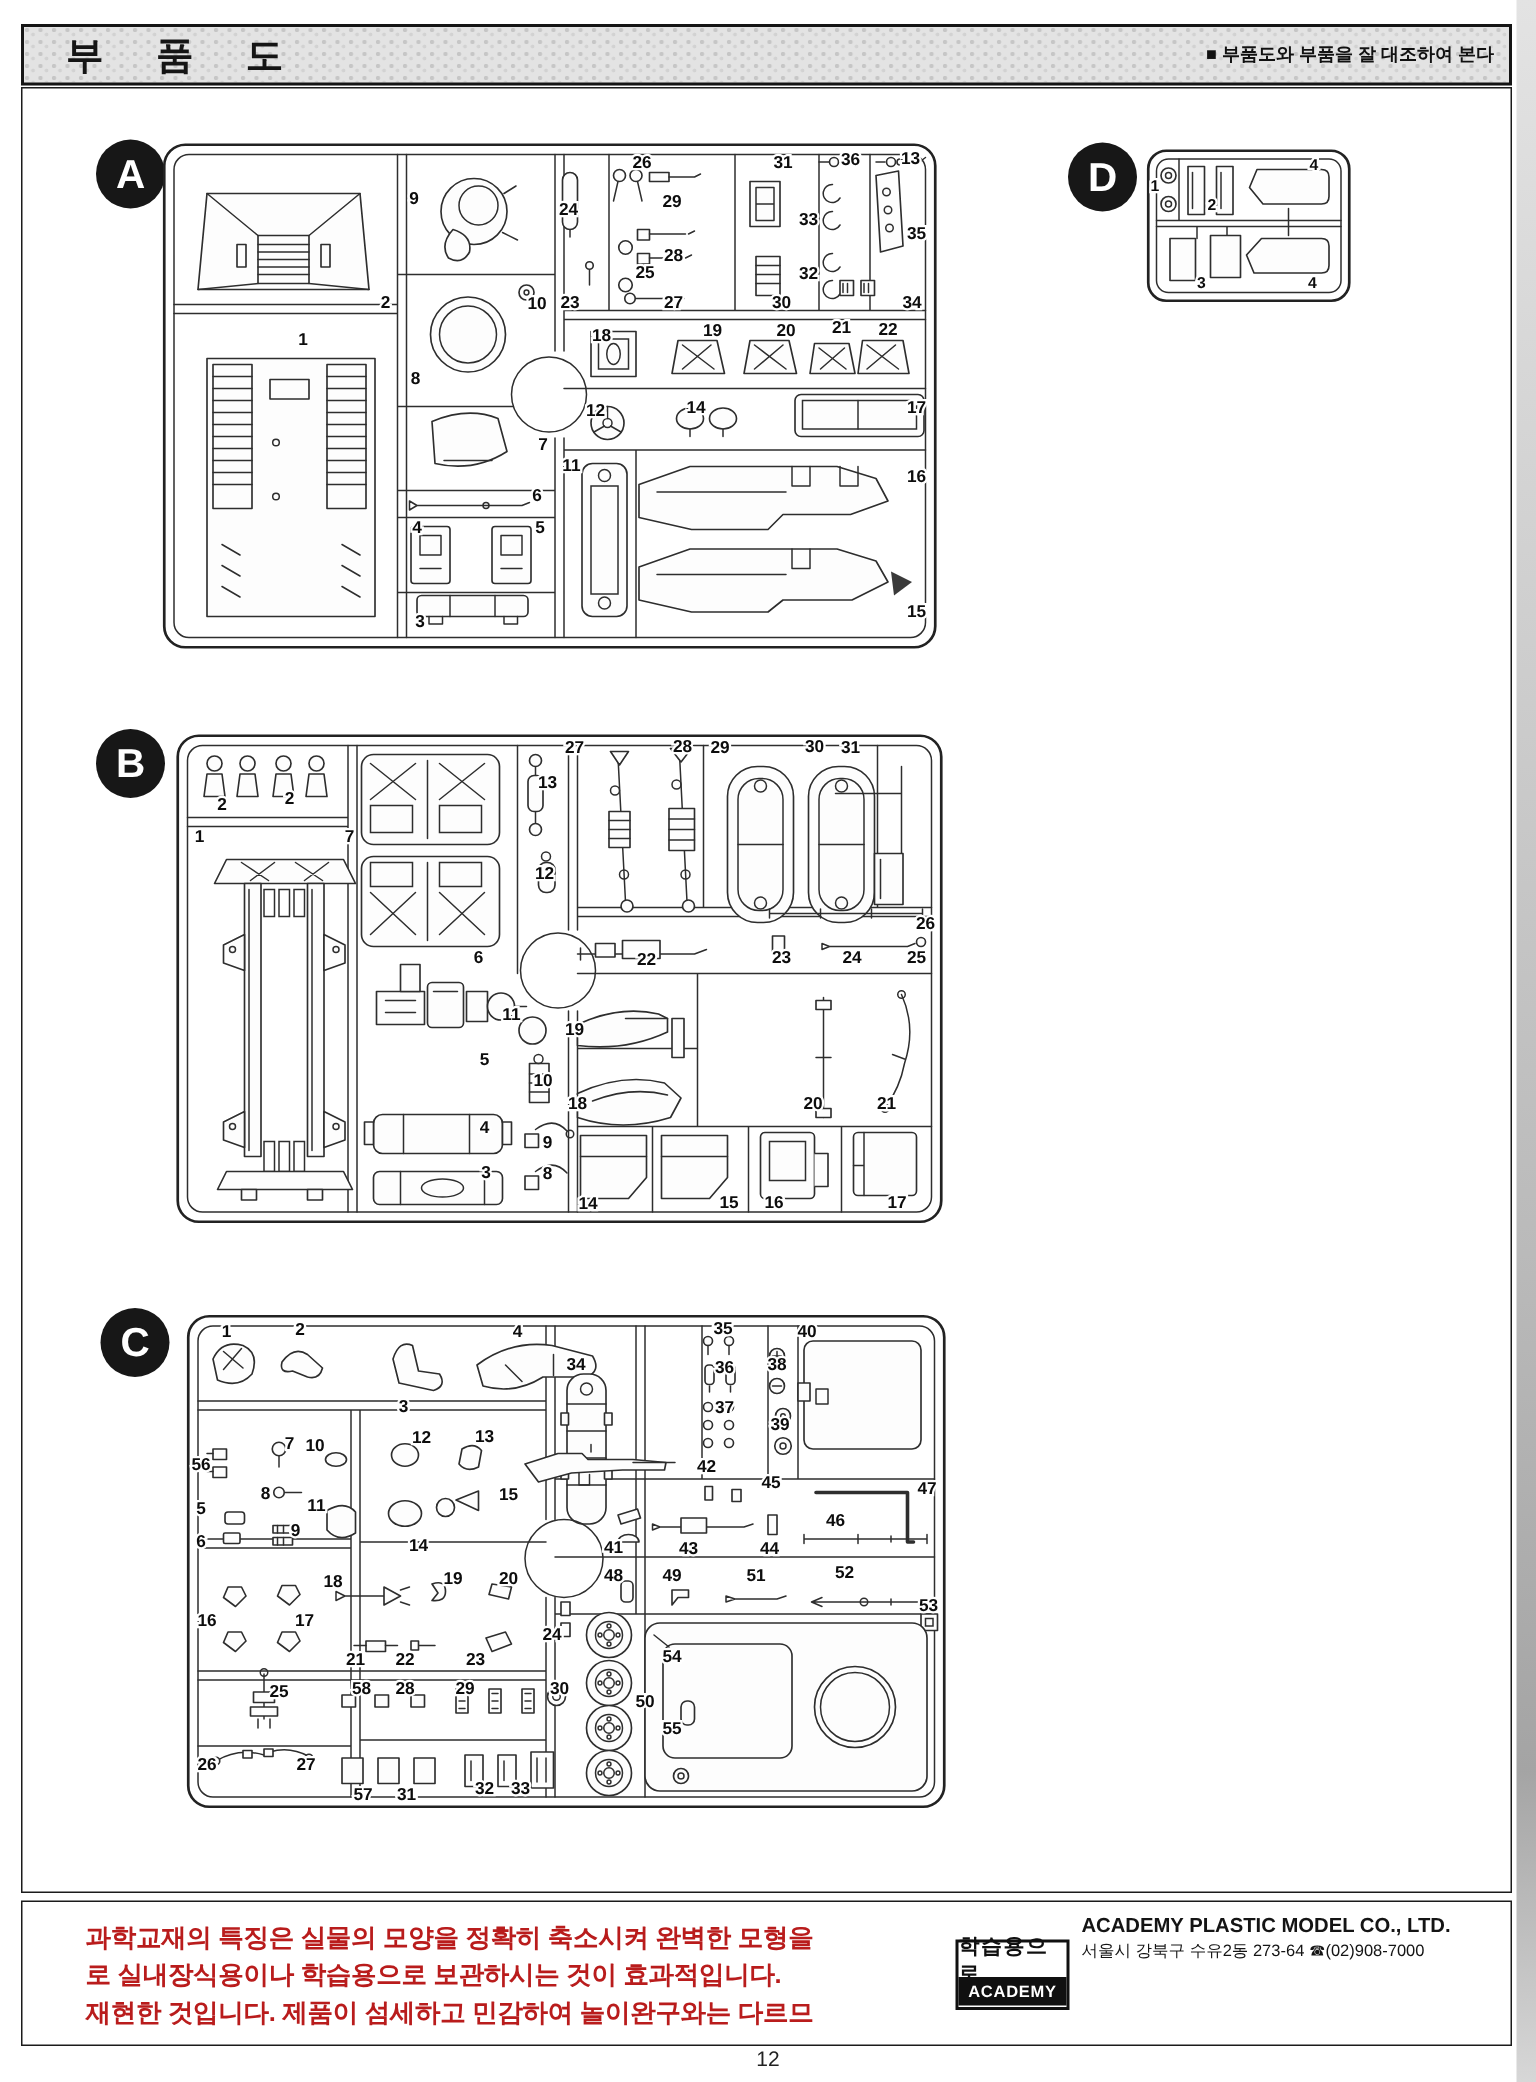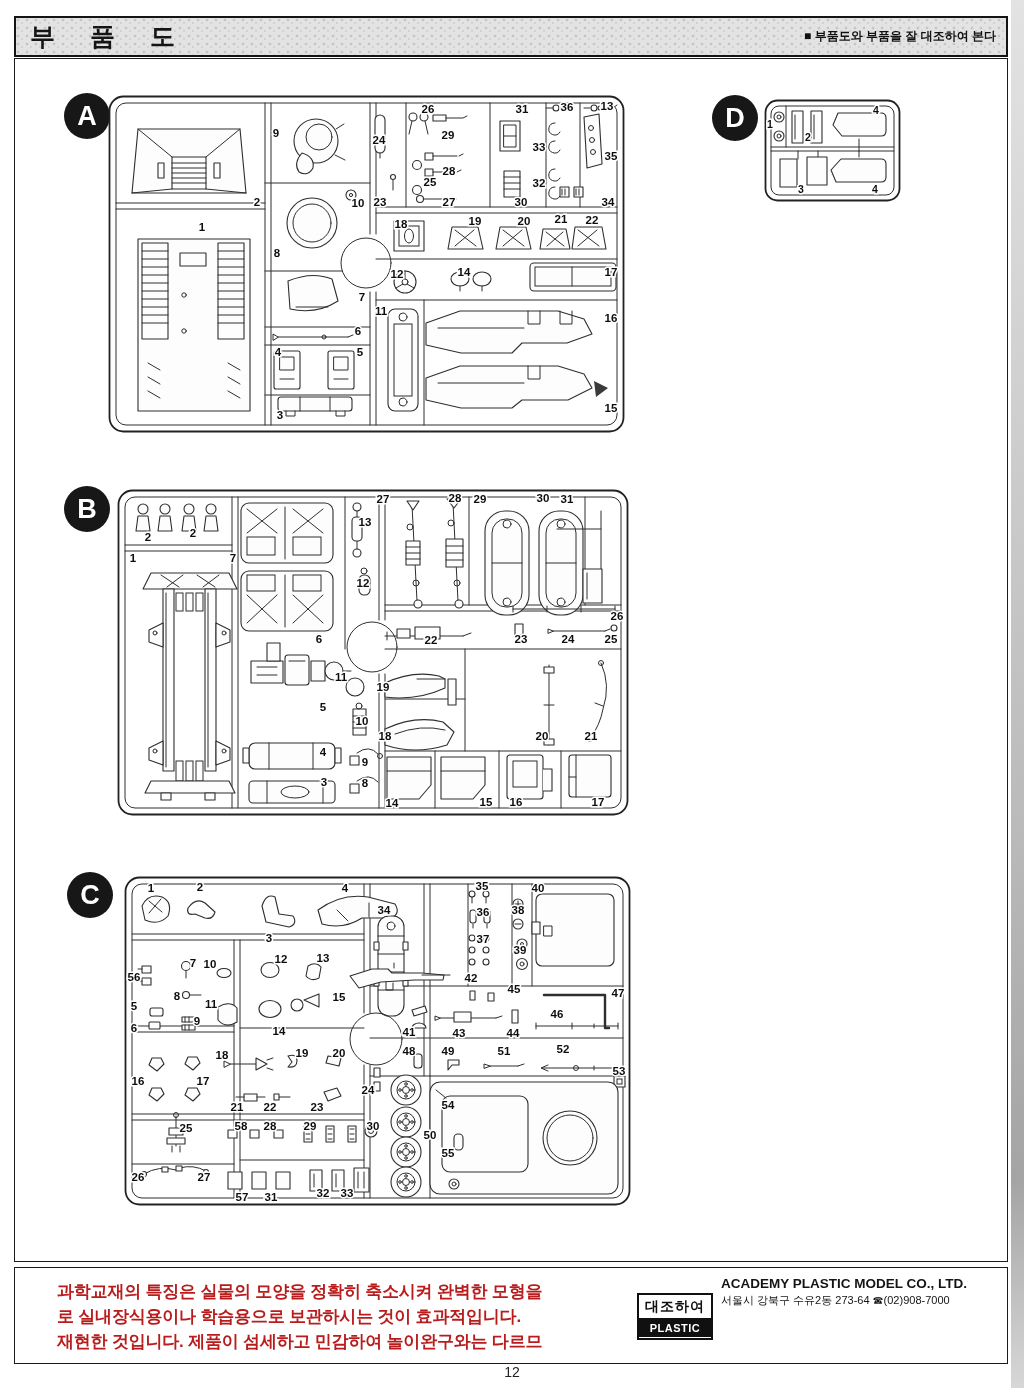--- a/index.html
+++ b/index.html
@@ -5,21 +5,21 @@
   html,body{margin:0;padding:0;background:#ffffff;}
   .page{position:relative;width:1024px;height:1388px;background:#ffffff;overflow:hidden;
         font-family:"Liberation Sans",sans-serif;color:#141414;}
   
   .header{position:absolute;left:14px;top:16px;width:994px;height:41px;box-sizing:border-box;
           border:2px solid #141414;display:flex;align-items:center;
           background-color:#e3e3e3;
           background-image:radial-gradient(circle at 2px 2px,#c6c6c6 1.2px,transparent 1.7px),
                            radial-gradient(circle at 6px 5px,#d2d2d2 1px,transparent 1.5px);
           background-size:9px 8px;}
-  .header-title{margin-left:14px;font-size:25px;font-weight:800;letter-spacing:14px;color:#151515;white-space:nowrap;}
+  .header-title{margin-left:28px;font-size:25px;font-weight:800;letter-spacing:14px;color:#151515;white-space:nowrap;}
   .header-note{margin-left:auto;margin-right:10px;font-size:12px;font-weight:700;color:#111;white-space:nowrap;}
   
   .content-frame{position:absolute;left:14px;top:58px;width:994px;height:1204px;box-sizing:border-box;
                  border:1.5px solid #1b1b1b;background:#fff;}
   .badge{position:absolute;width:46px;height:46px;border-radius:50%;background:#171717;color:#fff;
          display:flex;align-items:center;justify-content:center;font-size:27px;font-weight:800;}
   .badge-a{left:64px;top:93px;} .badge-b{left:64px;top:486px;}
   .badge-c{left:67px;top:872px;} .badge-d{left:712px;top:95px;}
   .sprue{position:absolute;}
   .sprue-a{left:108px;top:95px;width:517px;height:338px;}
@@ -635,22 +635,22 @@
   </svg>
 
 
   <div class="footer-box">
     <div class="notice">
       <div>과학교재의 특징은 실물의 모양을 정확히 축소시켜 완벽한 모형을</div>
       <div>로 실내장식용이나 학습용으로 보관하시는 것이 효과적입니다.</div>
       <div>재현한 것입니다. 제품이 섬세하고 민감하여 놀이완구와는 다르므</div>
     </div>
     <div class="brand-badge">
-      <div class="brand-kr">대조하여</div>
-      <div class="brand-en">PLASTIC</div>
+      <div class="brand-kr">학습용으로</div>
+      <div class="brand-en">ACADEMY</div>
     </div>
     <div class="brand-info">
       <div class="brand-company-en">ACADEMY PLASTIC MODEL CO., LTD.</div>
       <div class="brand-address">서울시 강북구 수유2동 273-64 ☎(02)908-7000</div>
     </div>
   </div>
 
   <div class="page-number">12</div>
   <div class="edge-strip"></div>
 </div>

